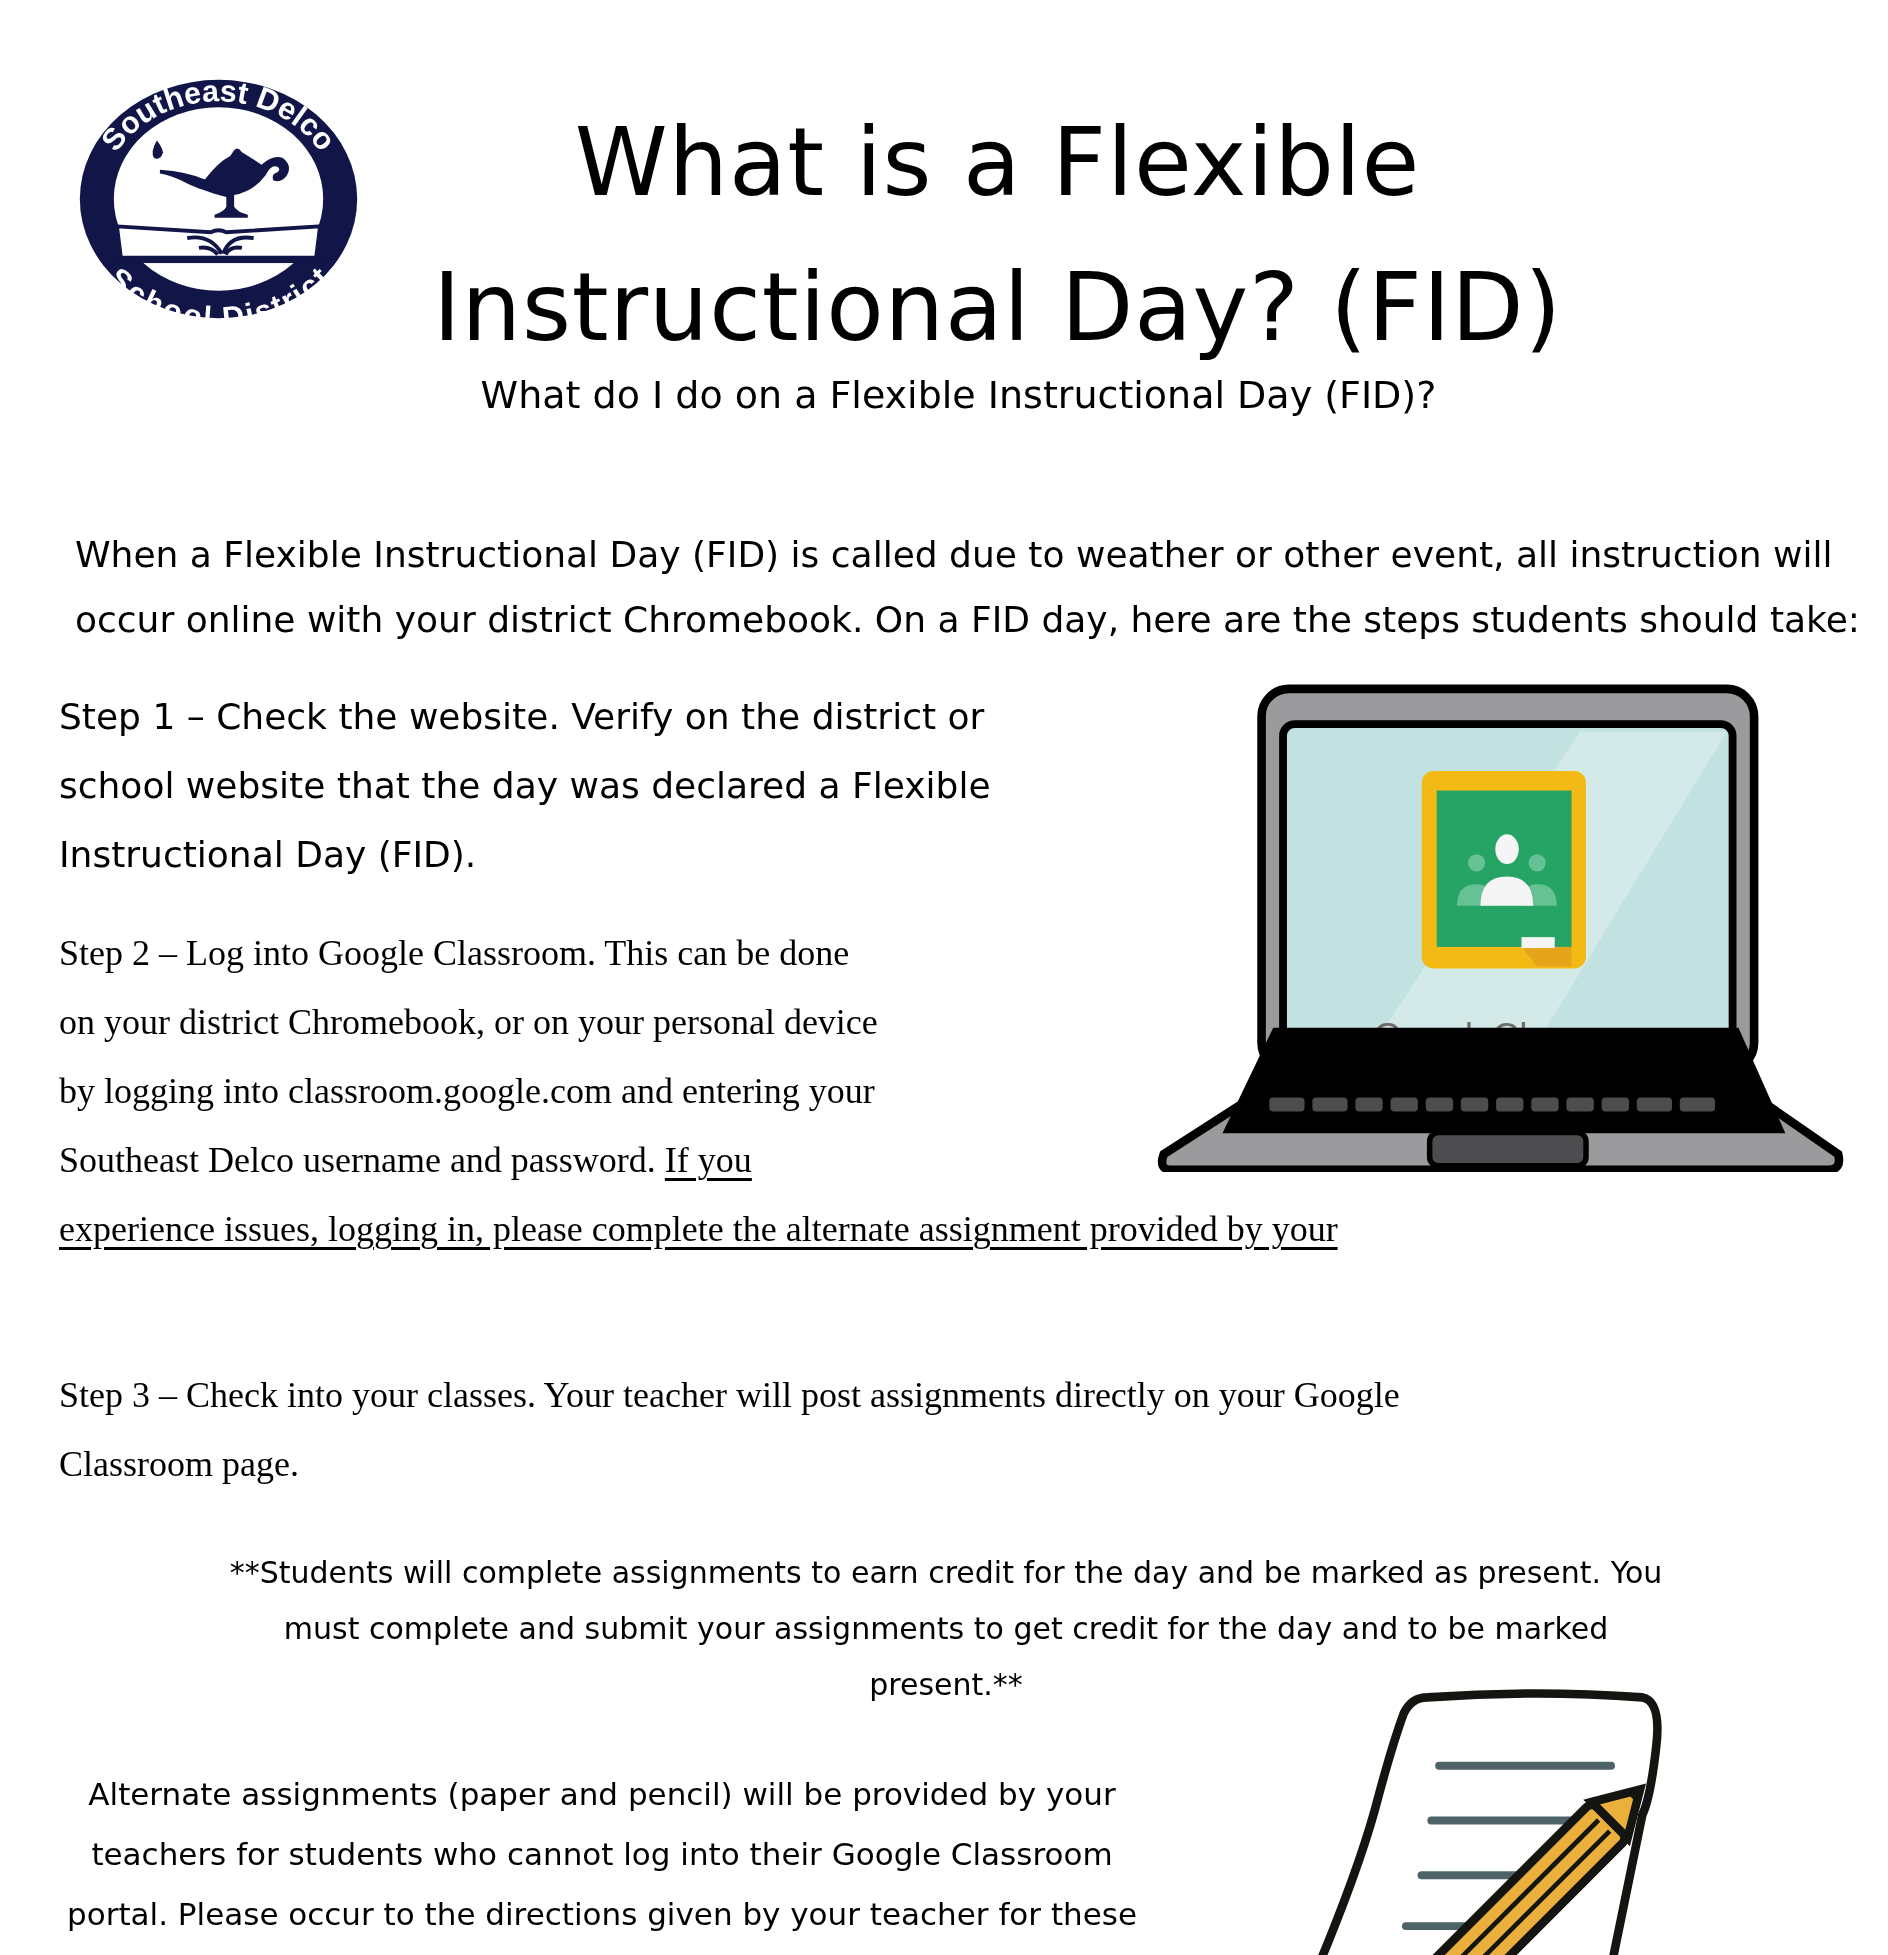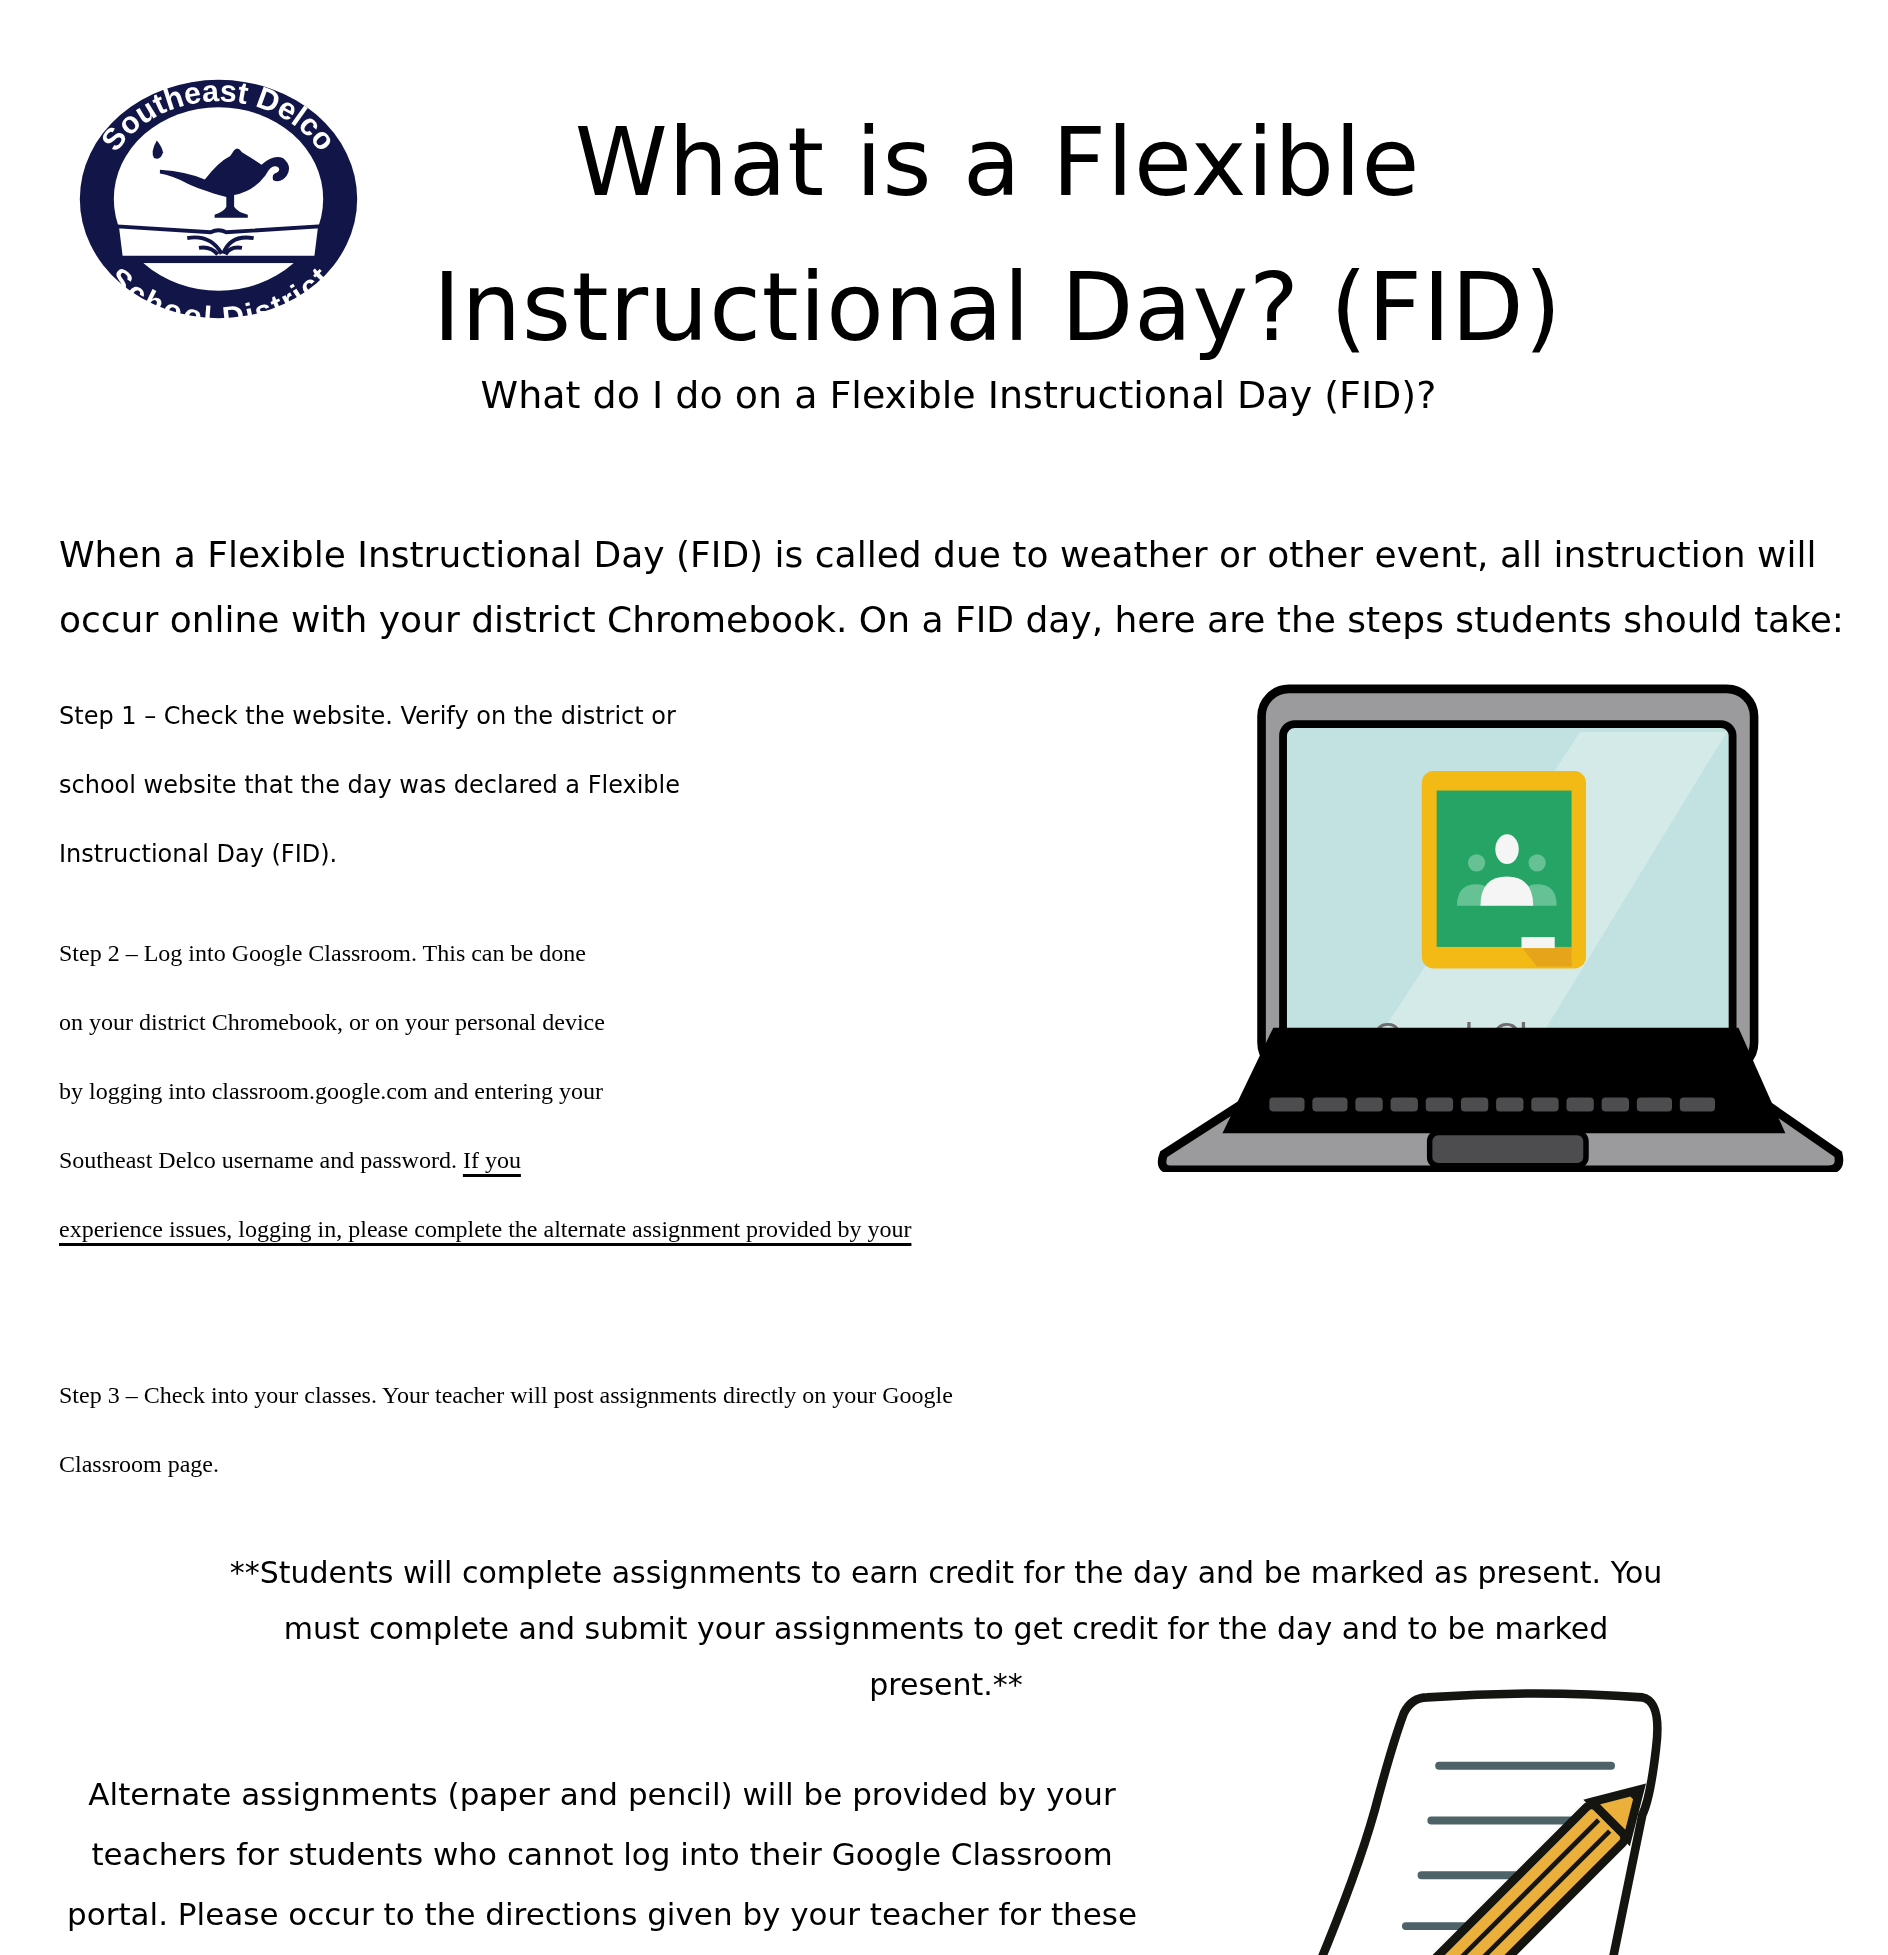--- a/index.html
+++ b/index.html
@@ -2,22 +2,22 @@
 <html style="font-size:6.3px"><head>
 <meta charset="utf-8">
 <style>
   html, body { margin:0; padding:0; background:#ffffff; }
   body { width:1889px; height:2444px; position:relative; overflow:hidden;
          font-family:"DejaVu Sans", sans-serif; color:#000; }
   .abs { position:absolute; }
   .title { left:352px; width:1291px; text-align:center; font-weight:normal; font-size:94px; line-height:145px; top:90px; letter-spacing:0.8px; }
   .subtitle { left:235px; width:1447px; text-align:center; font-size:38px; line-height:51px; top:370px; }
   .para { left:59px; font-size:36px; line-height:65px; }
-  .intro { top:522px; width:1799px; }
-  .step { width:1115px; line-height:69px; font-size:24px; }
+  .intro { top:522px; width:1799px;margin-left:16px; }
+  .step { width:1115px; line-height:69px; font-size:36px; }
   .step-wide { width:1783px;font-family:Liberation Serif, serif; }
   u.ul { text-decoration:underline; text-decoration-thickness:3.1px; text-underline-offset:5.5px; }
   .note { left:203px; width:1486px; text-align:center; font-size:30px; line-height:56px; top:1545px; }
   .alt { left:43px; width:1118px; text-align:center; font-size:31px; line-height:60px; top:1764px; }
 </style>
 </head>
 <body>
 
 <div class="abs" style="left:70px;top:74px;width:297px;height:250px;">
   <svg width="297" height="250" viewBox="0 0 760 640">

